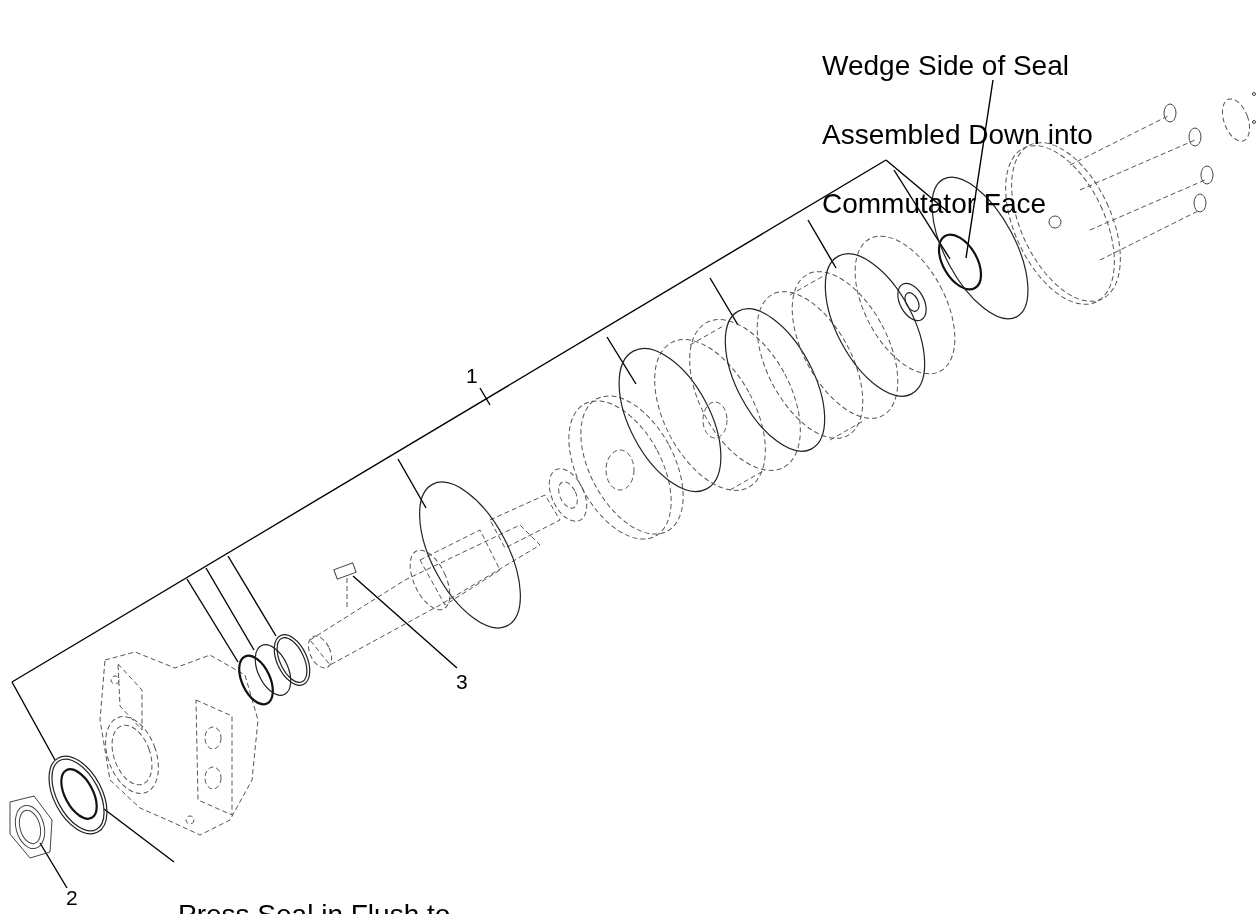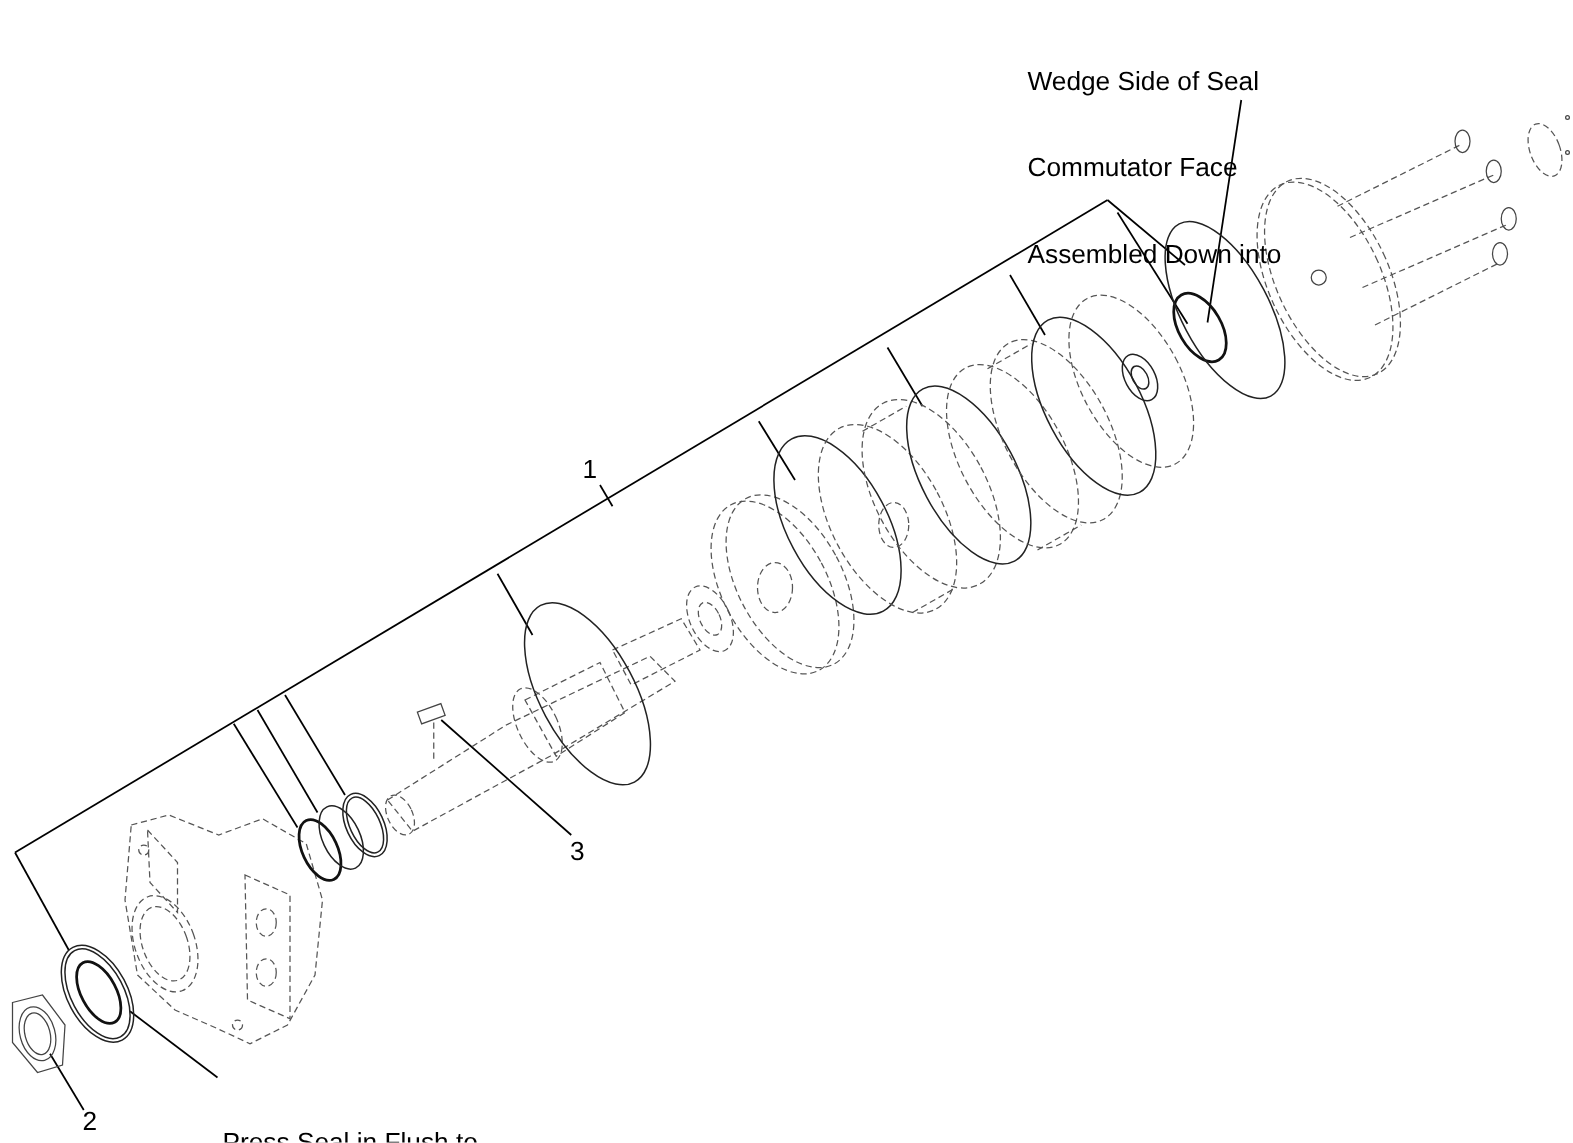--- a/index.html
+++ b/index.html
@@ -1,18 +1,18 @@
 <!DOCTYPE html>
 <html><head>
 <meta charset="utf-8">
 <style>
   html, body { margin: 0; padding: 0; background: #ffffff; }
   body { width: 1258px; height: 914px; position: relative; overflow: hidden; font-family: "Liberation Sans", sans-serif; }
   #canvas { position: absolute; left: 0; top: 0; width: 1258px; height: 914px; }
-  .label { position: absolute; color: #000; font-family: "Liberation Sans", sans-serif; font-size: 21px; line-height: 23px; white-space: pre; }
+  .label { position: absolute; color: #000; font-family: "Liberation Sans", sans-serif; font-size: 28px; line-height: 23px; white-space: pre; }
   .callout-num { position: absolute; color: #000; font-family: "Liberation Sans", sans-serif; font-size: 21px; line-height: 22px; }
   svg .ln { stroke: #000; stroke-width: 1.4; fill: none; }
   svg .dash { stroke: #555; stroke-width: 1; fill: none; stroke-dasharray: 5 3; }
   svg .thin { stroke: #444; stroke-width: 1; fill: none; }
   svg .ring { stroke: #111; stroke-width: 2.2; fill: none; }
   svg .ring2 { stroke: #222; stroke-width: 1.2; fill: none; }
 </style>
 </head>
 <body>
 
@@ -147,22 +147,22 @@
 
   <g>
     <ellipse class="dash" cx="1236" cy="120" rx="12" ry="22" transform="rotate(-20 1236 120)"></ellipse>
     <circle class="thin" cx="1254" cy="94" r="1.5"></circle>
     <circle class="thin" cx="1254" cy="122" r="1.5"></circle>
   </g>
 </svg>
 
 <div class="label" style="left:822px; top:8px;">
   <div>Wedge Side of Seal</div>
+  <div>Assembled Down into</div>
   <div>Commutator Face</div>
-  <div>Assembled Down into</div>
 </div>
 
 <div class="label" style="left:178px; top:857px;">
   <div>Press Seal in Flush to</div>
   
 </div>
 
 <div class="callout-num" style="left:466px; top:365px;">1</div>
 <div class="callout-num" style="left:66px; top:887px;">2</div>
 <div class="callout-num" style="left:456px; top:671px;">3</div>

